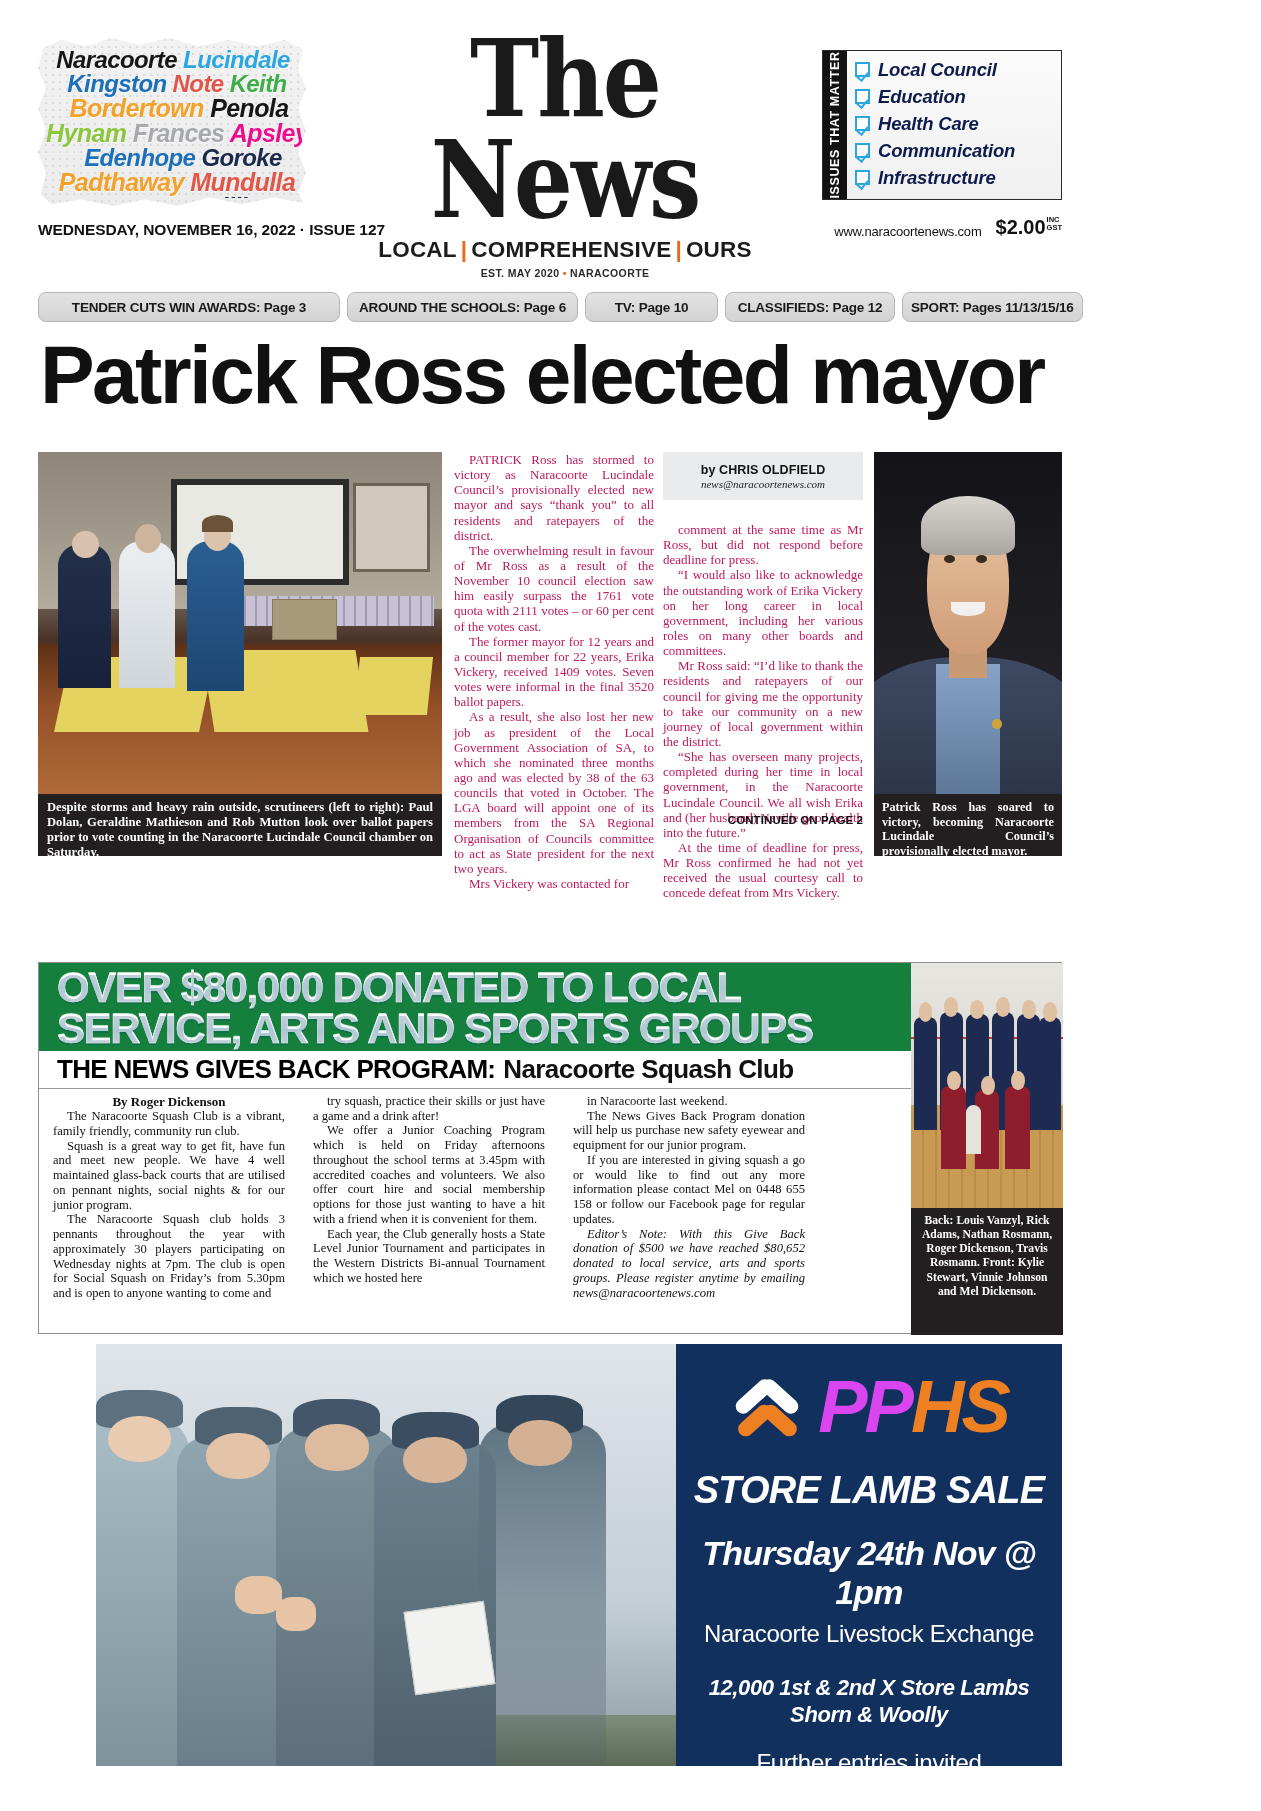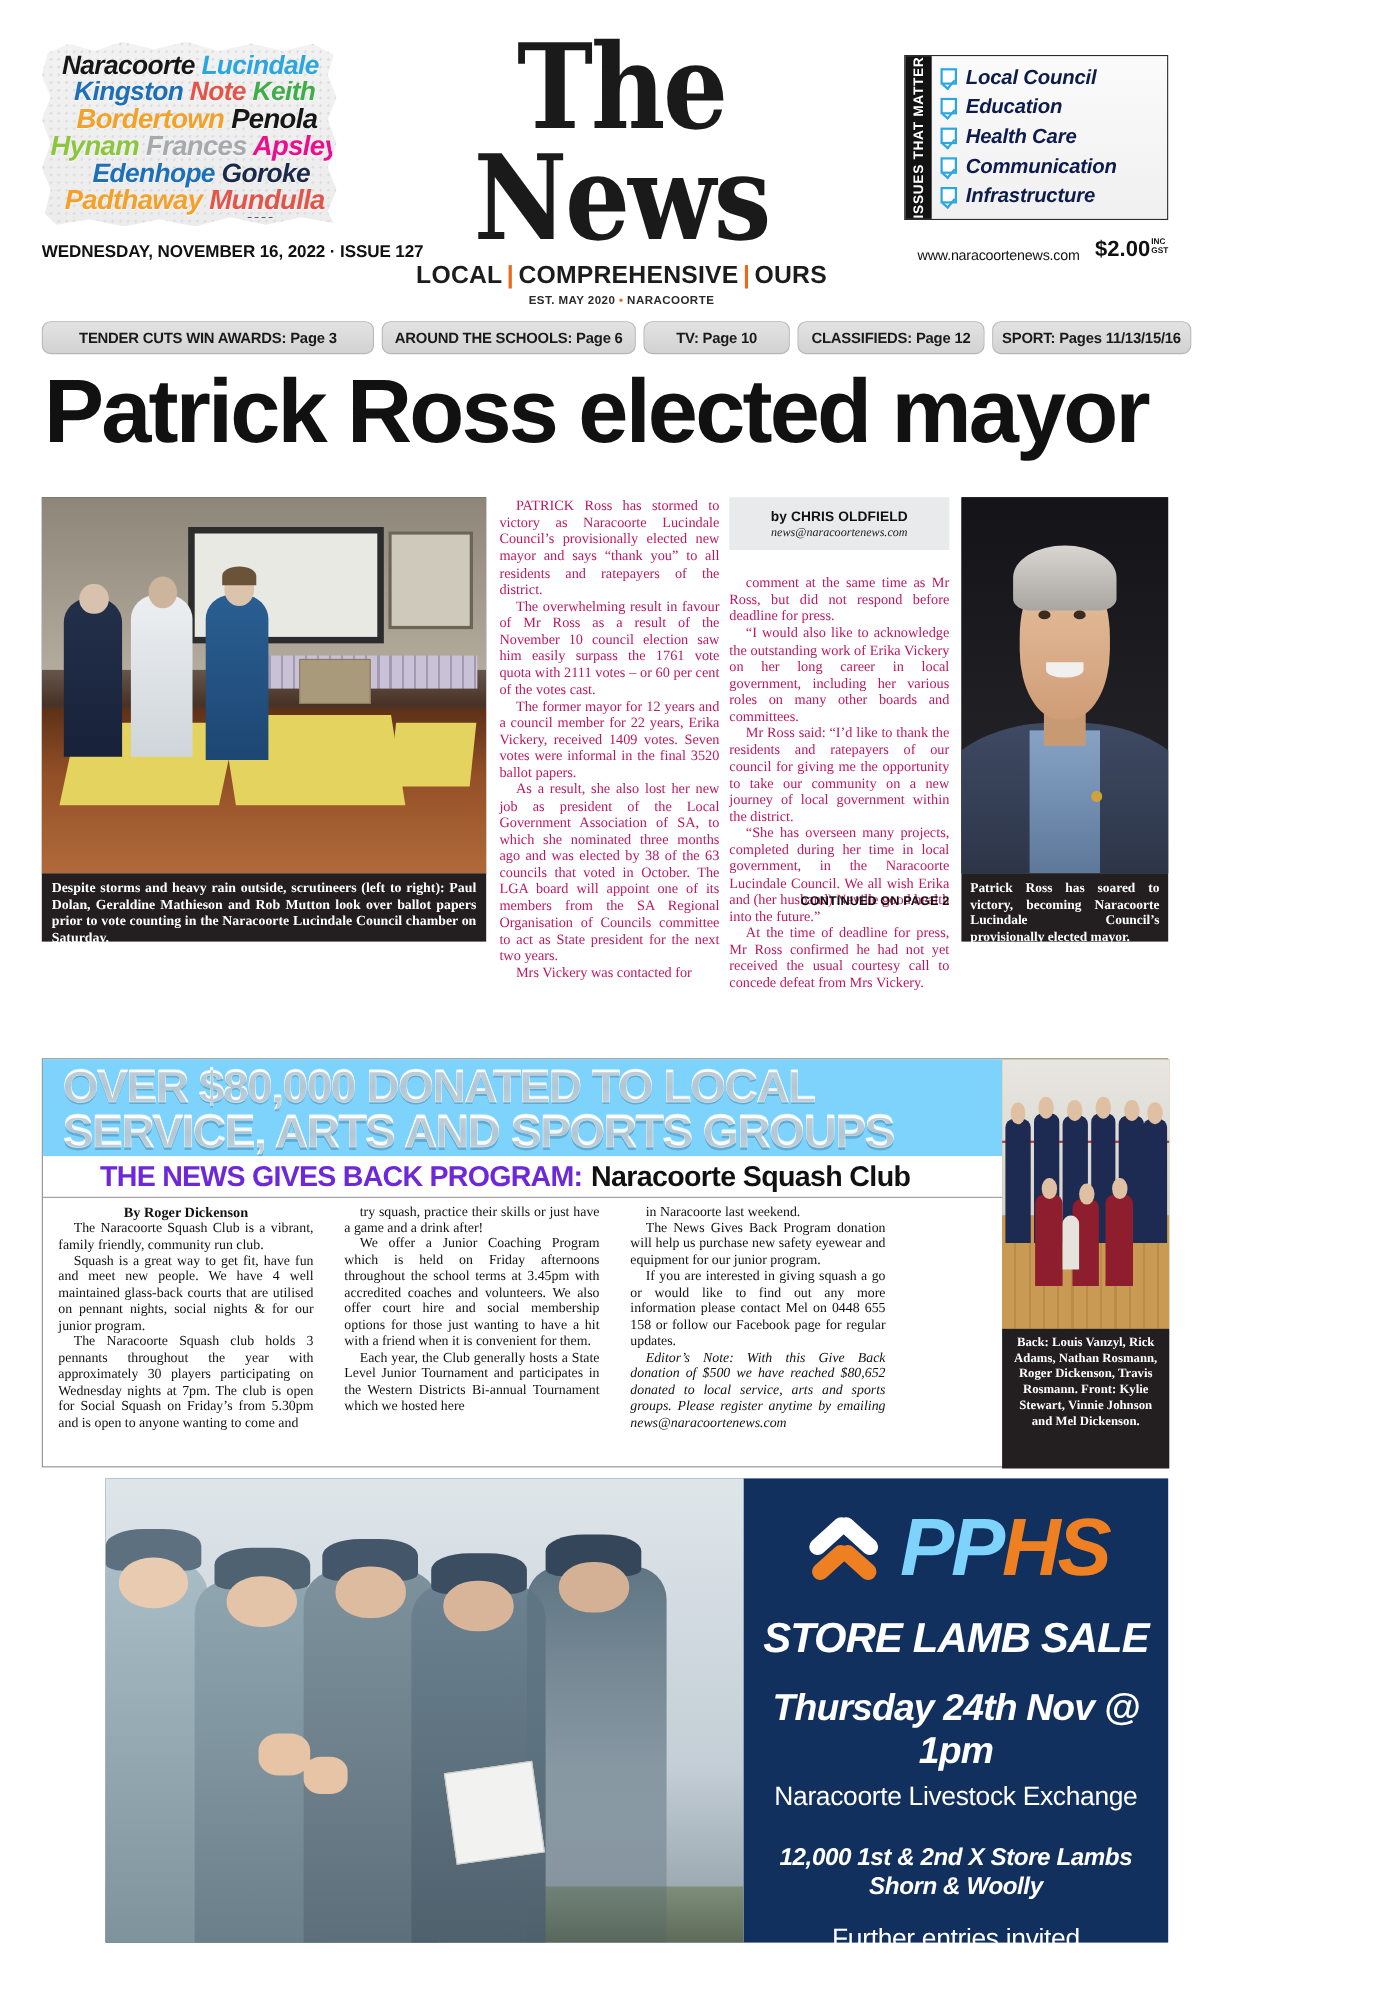--- a/index.html
+++ b/index.html
@@ -233,21 +233,21 @@
     font-weight:bold; text-align:justify;
   }
 
   
   .giveback {
     position:absolute; left:38px; top:962px; width:1024px; height:372px;
     border:1px solid #8f8f8f; background:#fff;
   }
   .gb-banner {
     position:absolute; left:0; top:0; width:872px; height:88px;
-    background:#7dd3fc; overflow:hidden;
+    background:#15803d; overflow:hidden;
   }
   .gb-banner .bt {
     font-size:42px; font-weight:bold; color:#fff; letter-spacing:-1.4px;
     line-height:0.98; padding-left:18px;
     text-shadow:0 2px 0 rgba(0,60,100,.25), 0 -1px 0 rgba(255,255,255,.6);
     background:linear-gradient(#ffffff 25%, #cfe7f5 55%, #ffffff 85%);
     -webkit-background-clip:text; background-clip:text; color:transparent;
     -webkit-text-stroke:0.4px rgba(255,255,255,.55);
   }
   .gb-banner .bt1 { padding-top:4px; }
@@ -266,21 +266,21 @@
     position:absolute; left:872px; top:245px; width:152px; height:127px;
     background:#231f20; color:#fff; padding:6px 6px;
     font-family:"Liberation Serif", serif; font-size:11.6px; line-height:1.22;
     font-weight:bold; text-align:center;
   }
   .gb-subhead {
     position:absolute; left:0; top:88px; width:872px; height:38px;
     border-bottom:1px solid #9a9a9a;
     display:flex; align-items:center; padding-left:18px;
   }
-  .gb-subhead .s1 { font-size:26px; font-weight:bold; color:#6d28d9; letter-spacing:-0.7px;margin-left:34px; }
+  .gb-subhead .s1 { font-size:26px; font-weight:bold; color:#000000; letter-spacing:-0.7px; }
   .gb-subhead .s2 { font-size:26px; font-weight:bold; color:#111; letter-spacing:-0.6px; margin-left:8px; }
   .gb-cols {
     position:absolute; left:0; top:131px; width:1024px; height:238px;
     padding:0 10px;
   }
   .gb-col {
     position:absolute; font-family:"Liberation Serif", serif;
     font-size:12.6px; line-height:1.17; text-align:justify; color:#111; width:232px;
   }
   .gb-col p { margin:0; text-indent:14px; }
@@ -308,21 +308,21 @@
 
   .ad-body { flex:1; position:relative; color:#fff; text-align:center; padding-top:18px; }
   .pphs-logo { display:flex; align-items:center; justify-content:center; gap:12px; margin-top:12px; }
   .chev { width:76px; height:64px; position:relative; }
   .chev i { position:absolute; display:block; height:15px; border-radius:8px; }
   .chev .w1 { width:44px; background:#ffffff; left:2px;  top:14px; transform:rotate(-42deg); }
   .chev .w2 { width:44px; background:#ffffff; left:28px; top:14px; transform:rotate(42deg); }
   .chev .o1 { width:40px; background:#ef8022; left:5px;  top:38px; transform:rotate(-42deg); }
   .chev .o2 { width:40px; background:#ef8022; left:30px; top:38px; transform:rotate(42deg); }
   .pphs-text { font-size:74px; font-weight:bold; font-style:italic; letter-spacing:-3px; line-height:0.9; }
-  .pphs-text .pp { color:#7dd3fc; }
+  .pphs-text .pp { color:#d946ef; }
   .pphs-text .hs { color:#ef8022; }
   .ad-h1 { font-size:38px; font-weight:bold; font-style:italic; letter-spacing:-0.8px; margin-top:28px; }
   .ad-h2 { font-size:34px; font-weight:bold; font-style:italic; letter-spacing:-0.8px; margin-top:22px; }
   .ad-h3 { font-size:24px; margin-top:8px; letter-spacing:-0.3px; }
   .ad-h4 { font-size:22px; font-weight:bold; font-style:italic; margin-top:26px; line-height:1.25; letter-spacing:-0.4px; }
   .ad-h5 { font-size:24px; margin-top:20px; letter-spacing:-0.3px; }
   .ad-h6 { font-size:17px; margin-top:18px; letter-spacing:0.1px; }
 </style>
 </head>
 <body>

